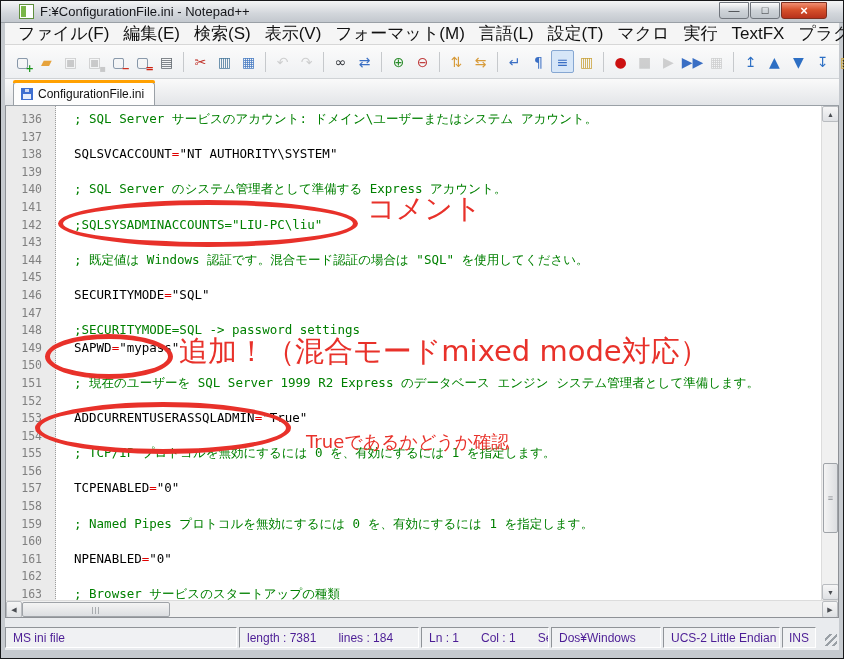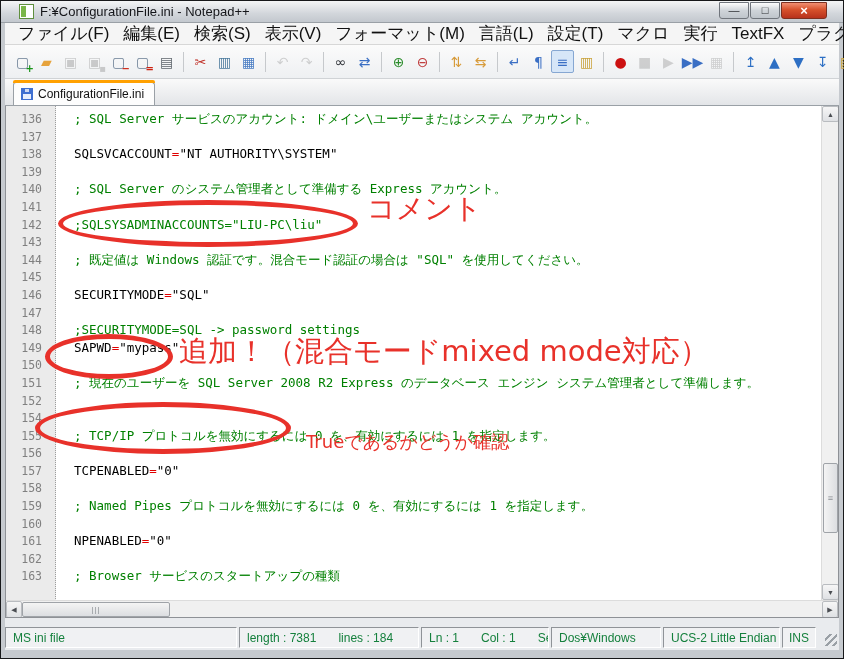--- a/index.html
+++ b/index.html
@@ -59,21 +59,21 @@
   .ellipse{position:absolute;border:5px solid var(--ann-red);border-radius:50%;}
   .e1{left:57px;top:199px;width:300px;height:47px;}
   .e2{left:44px;top:333px;width:128px;height:45px;}
   .e3{left:34px;top:401px;width:256px;height:52px;}
   .ann{position:absolute;color:var(--ann-red);font-family:"DejaVu Sans",sans-serif;white-space:nowrap;line-height:1.05;}
   .a1{left:366px;top:193px;font-size:28px;}
   .a2{left:178px;top:335px;font-size:29px;}
   .a3{left:305px;top:432px;font-size:18px;}
   
   .bottom-gap{height:7px;background:#e9ebee;}
-  .statusbar{height:25px;display:flex;align-items:stretch;gap:2px;padding:2px 0;background:#e9ebee;font-size:12px;color:#15803d;}
+  .statusbar{height:25px;display:flex;align-items:stretch;gap:2px;padding:2px 0;background:#e9ebee;font-size:12px;color:#4c1d95;}
   .seg{background:#f0f1f3;border:1px solid;border-color:#8f9398 #ffffff #ffffff #8f9398;display:flex;align-items:center;padding:0 7px;white-space:nowrap;overflow:hidden;}
   .seg .sp{margin-right:22px;}
   .s1{width:232px;} .s2{width:180px;} .s3{width:128px;} .s4{width:110px;} .s5{width:117px;text-align:center;} .s6{width:34px;justify-content:center;}
   .grip{flex:1;position:relative;}
   .grip::after{content:"";position:absolute;right:2px;bottom:2px;width:12px;height:12px;background:repeating-linear-gradient(135deg,transparent 0 3px,#9aa0a6 3px 5px);}
   .frame{flex:1;display:flex;flex-direction:column;padding:0 4px 8px;}
 </style>
 </head>
 <body>
 
@@ -290,25 +290,29 @@
           <div class="row">
             <span class="ln">149</span>
             <span class="lt"><span class="k">SAPWD</span><span class="eq">=</span><span class="v">"mypass"</span></span>
           </div>
           <div class="row">
             <span class="ln">150</span>
             <span class="lt">&nbsp;</span>
           </div>
           <div class="row">
             <span class="ln">151</span>
-            <span class="lt"><span class="cmt">; 現在のユーザーを SQL Server 2008 R2 Express のデータベース エンジン システム管理者として準備します。</span></span>
+            <span class="lt"><span class="cmt">; 現在のユーザーを SQL Server 1999 R2 Express のデータベース エンジン システム管理者として準備します。</span></span>
           </div>
           <div class="row">
             <span class="ln">152</span>
             <span class="lt">&nbsp;</span>
+          </div>
+          <div class="row">
+            <span class="ln">153</span>
+            <span class="lt"><span class="k">ADDCURRENTUSERASSQLADMIN</span><span class="eq">=</span><span class="v">"True"</span></span>
           </div>
           <div class="row">
             <span class="ln">154</span>
             <span class="lt">&nbsp;</span>
           </div>
           <div class="row">
             <span class="ln">155</span>
             <span class="lt"><span class="cmt">; TCP/IP プロトコルを無効にするには 0 を、有効にするには 1 を指定します。</span></span>
           </div>
           <div class="row">

